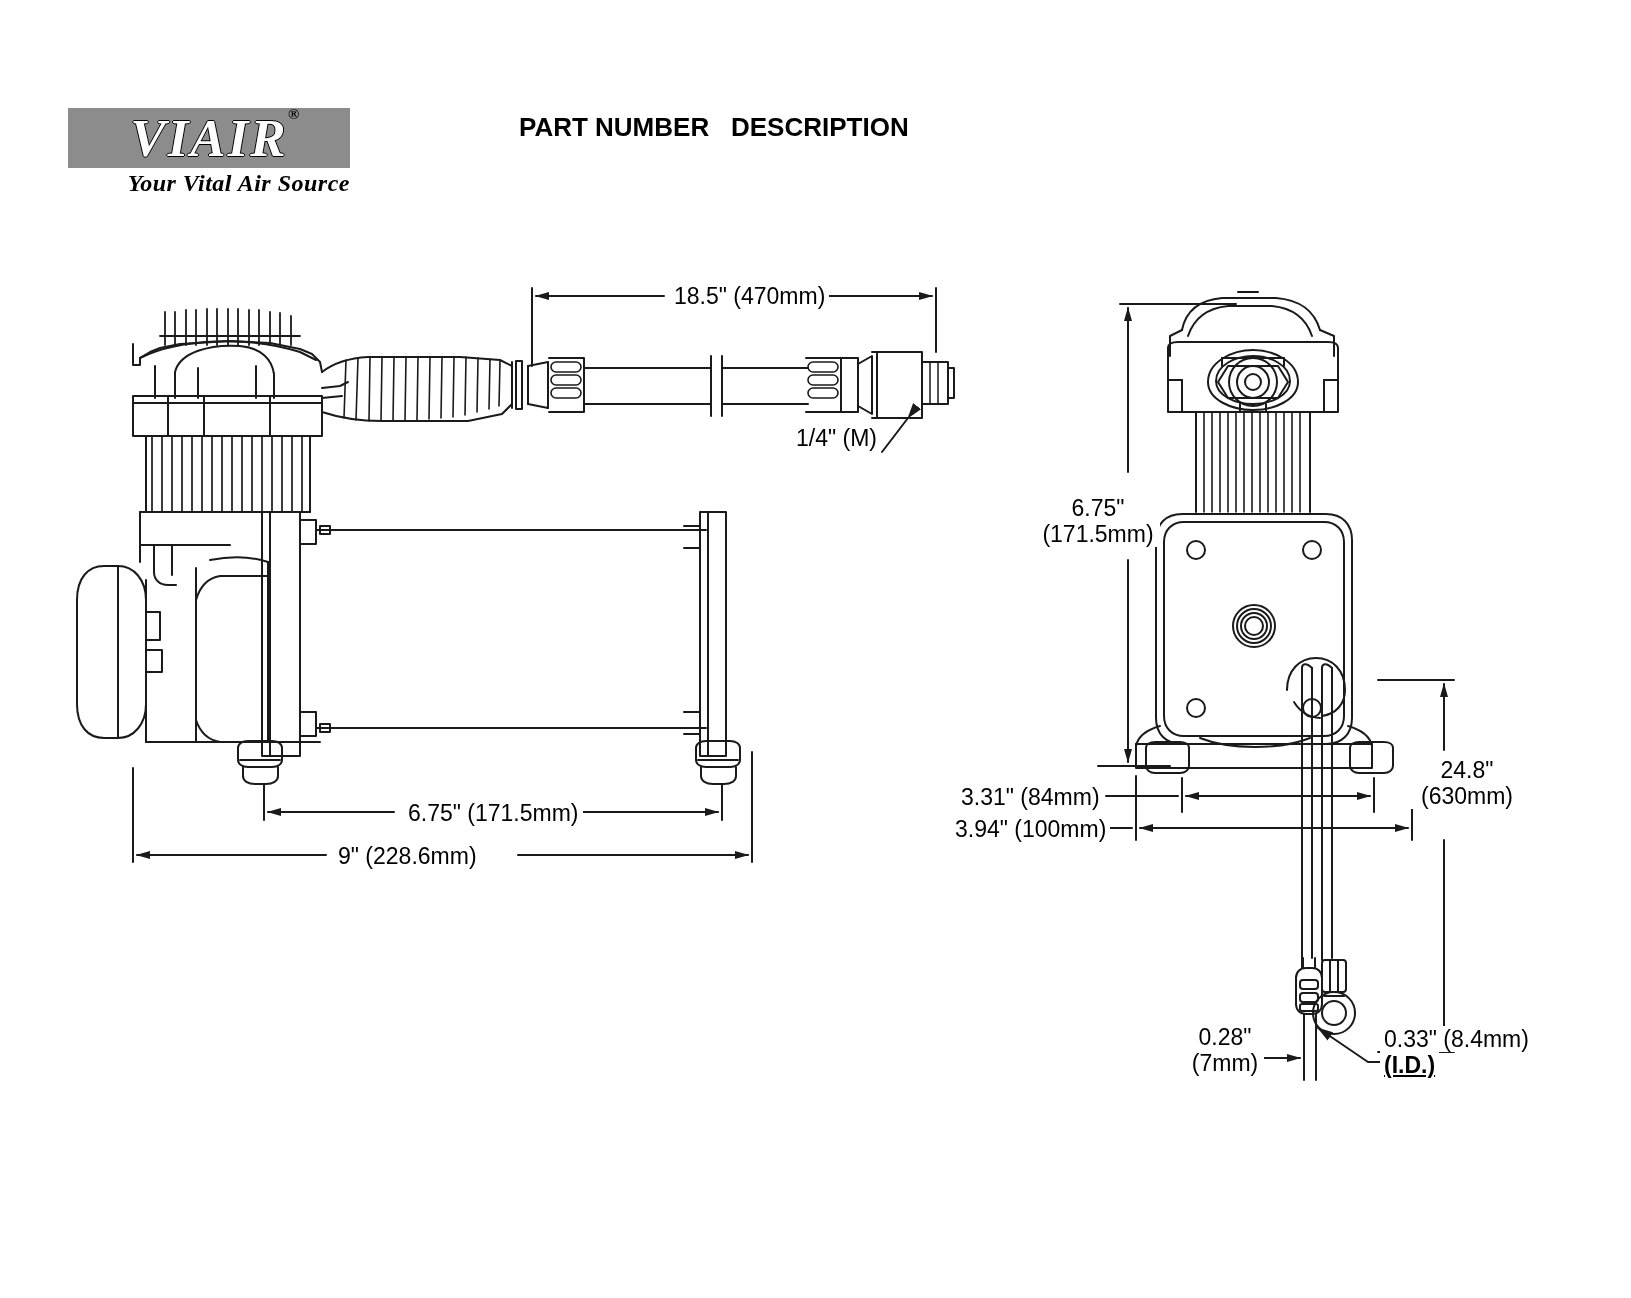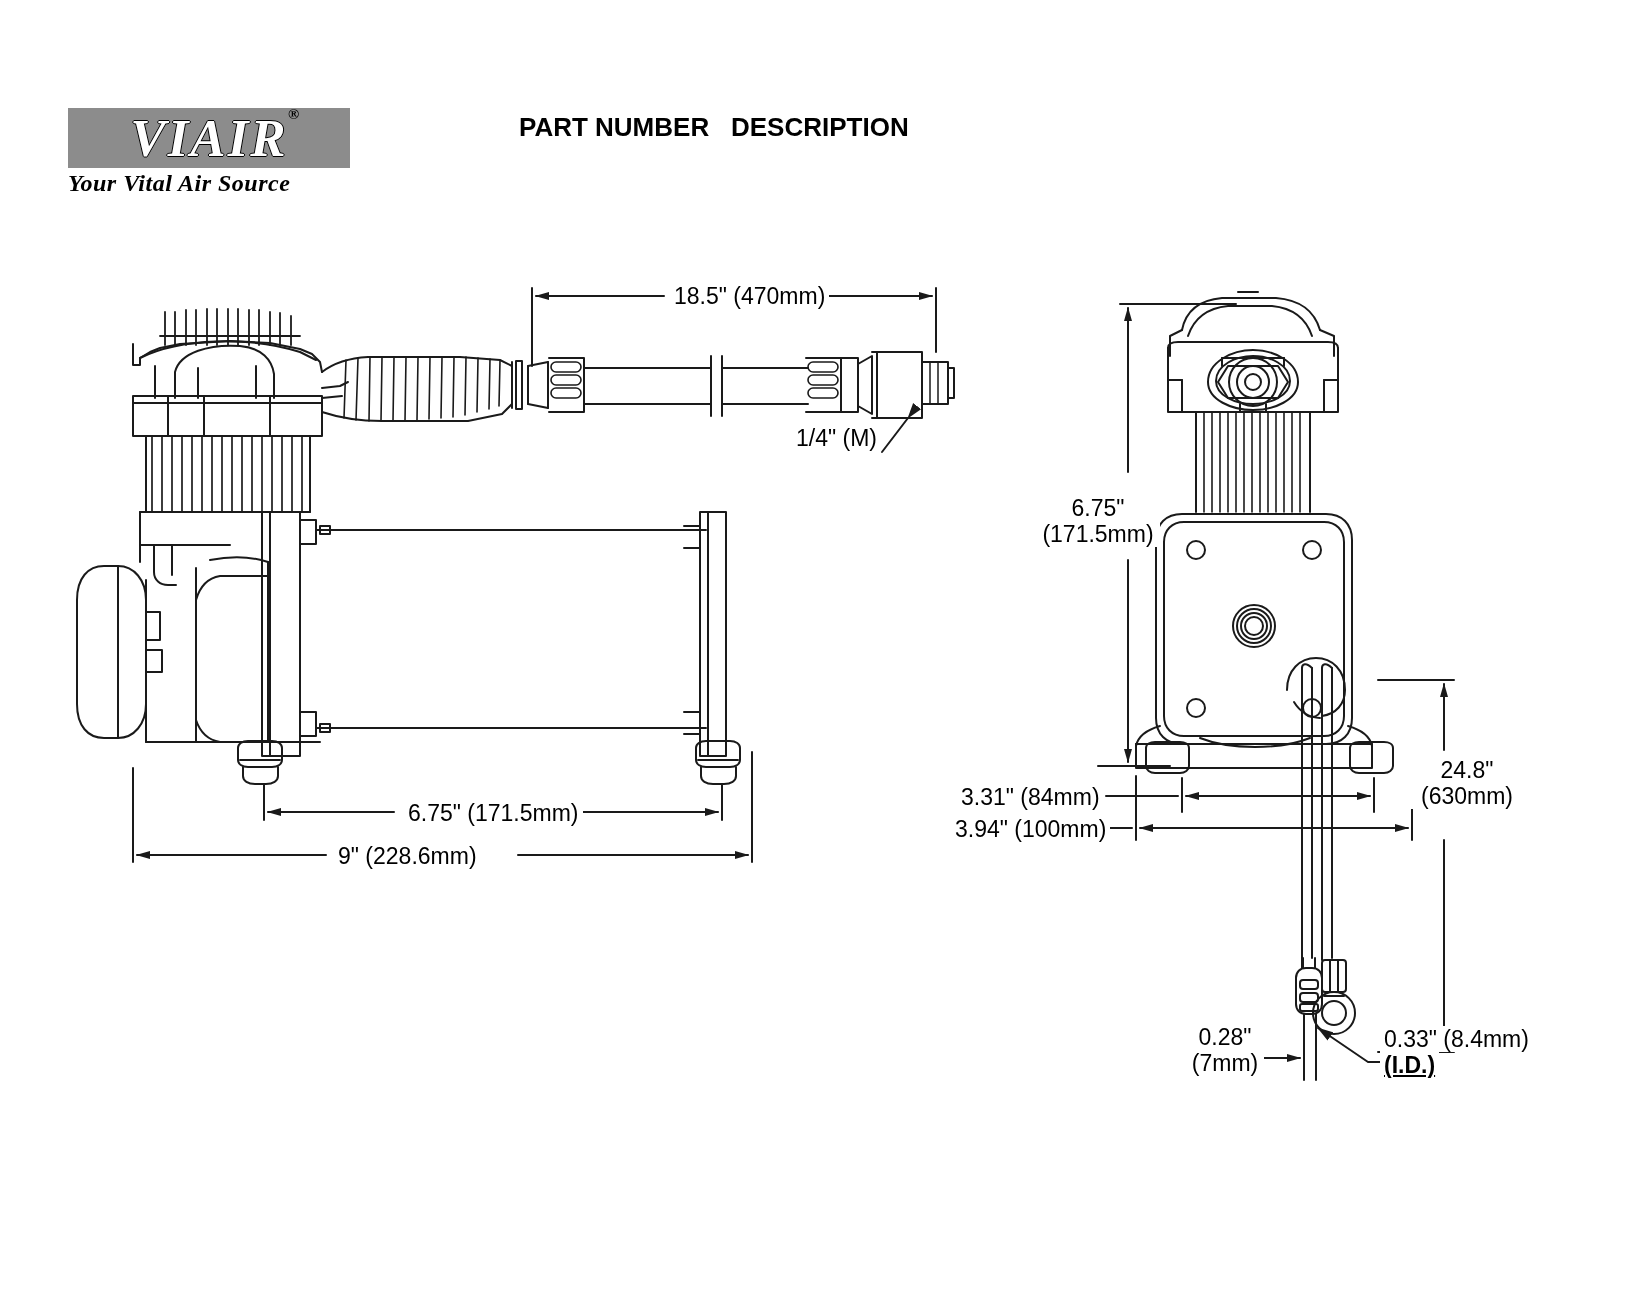--- a/index.html
+++ b/index.html
@@ -49,21 +49,21 @@
     position: absolute;
     left: 288px;
     top: 106px;
     font-family: "Liberation Serif", serif;
     font-size: 15px;
     font-weight: bold;
   }
   #logo-tagline {
     margin-top: 2px;
     width: 282px;
-    text-align: left;
+    text-align: right;
     font-family: "Liberation Serif", serif;
     font-style: italic;
     font-weight: bold;
     font-size: 24px;
     letter-spacing: 0.5px;
     white-space: nowrap;
   }
 
   
   #parts-table {

